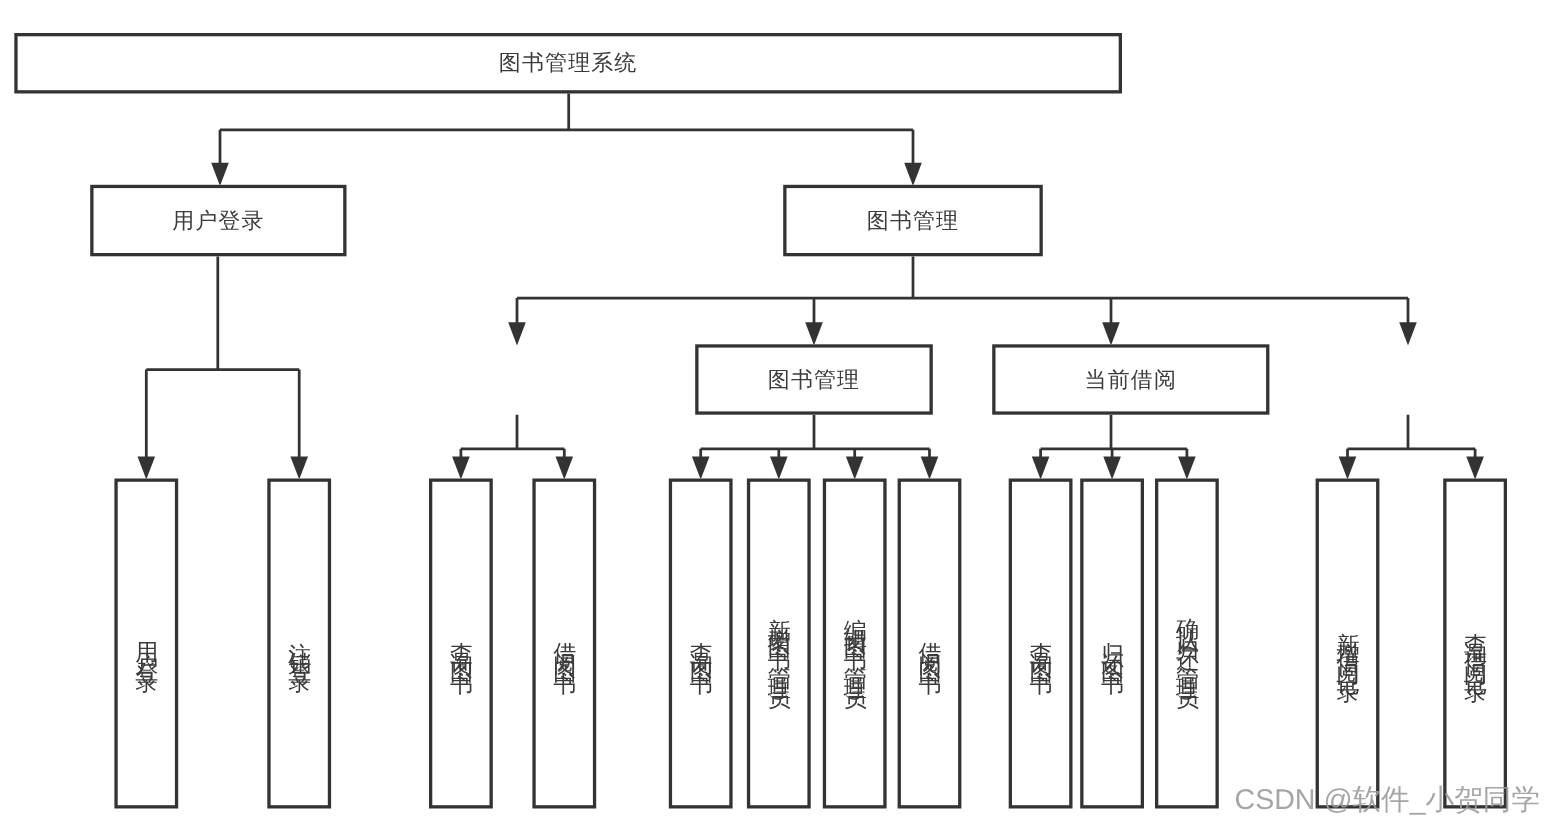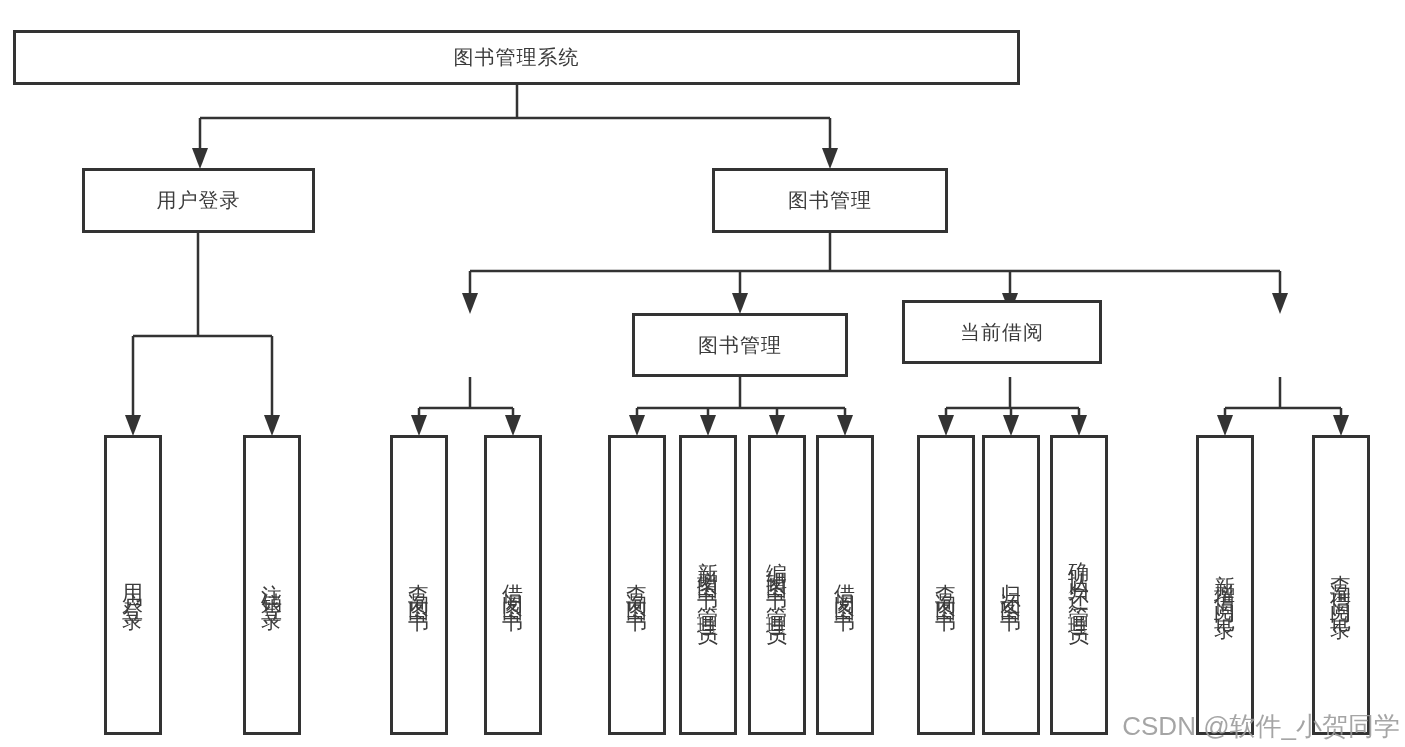--- a/index.html
+++ b/index.html
@@ -90,21 +90,21 @@
   <div class="box hbox" style="left:82px; top:168px; width:233px; height:65px;">
     <span>用户登录</span>
   </div>
   <div class="box hbox" style="left:712px; top:168px; width:236px; height:65px;">
     <span>图书管理</span>
   </div>
 
   <div class="box hbox" style="left:632px; top:313px; width:216px; height:64px;">
     <span>图书管理</span>
   </div>
-  <div class="box hbox" style="left:902px; top:300px; width:200px; height:64px;">
+  <div class="box hbox" style="left:902px; top:313px; width:252px; height:64px;">
     <span>当前借阅</span>
   </div>
 
   <div class="box vbox" style="left:104px; top:435px; width:58px; height:300px;">
     <span>用户登录</span>
   </div>
   <div class="box vbox" style="left:243px; top:435px; width:58px; height:300px;">
     <span>注销登录</span>
   </div>
 

